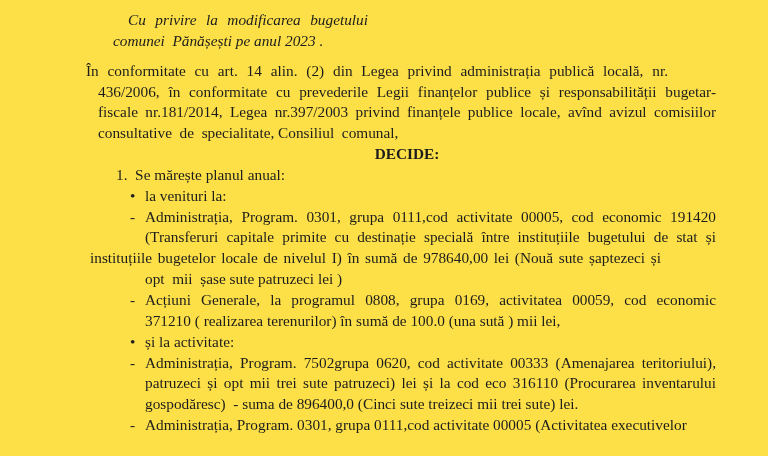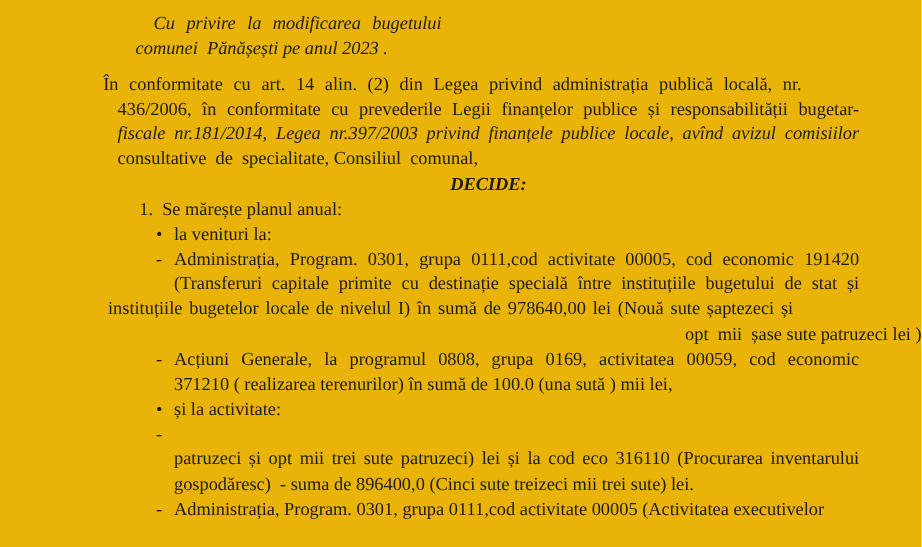--- a/index.html
+++ b/index.html
@@ -4,21 +4,21 @@
 <style>
   html, body {
     margin: 0;
     padding: 0;
     background: #ffffff;
   }
   .page {
     position: relative;
     width: 768px;
     height: 456px;
-    background: #eab308;
+    background: #fde047;
     overflow: hidden;
     box-sizing: border-box;
     padding-top: 10px;
     font-family: "Liberation Serif", "DejaVu Serif", serif;
     font-size: 15.3px;
     color: #1c1c1c;
   }
   .ln {
     position: relative;
     height: 20.85px;
@@ -46,53 +46,54 @@
 </head>
 <body>
 
 <div class="page">
 
   <div class="ln jst it" style="margin-left:128px; width:240px;">Cu privire la modificarea bugetului</div>
   <div class="ln pre it" style="margin-left:113px;">comunei  Pănășești pe anul 2023 .</div>
 
   <div class="ln jst gap-before" style="margin-left:86px; width:582px;">În conformitate cu art. 14 alin. (2) din Legea privind administrația publică locală, nr.</div>
   <div class="ln jst" style="margin-left:98px; width:618px;">436/2006, în conformitate cu prevederile Legii finanțelor publice și responsabilității bugetar-</div>
-  <div class="ln jst" style="margin-left:98px; width:618px;font-style:italic;">fiscale nr.181/2014, Legea nr.397/2003 privind finanțele publice locale, avînd avizul comisiilor</div>
+  <div class="ln jst" style="margin-left:98px; width:618px;">fiscale nr.181/2014, Legea nr.397/2003 privind finanțele publice locale, avînd avizul comisiilor</div>
   <div class="ln pre" style="margin-left:98px;">consultative  de  specialitate, Consiliul  comunal,</div>
 
-  <div class="ln ctr b" style="margin-left:98px; width:618px;font-style:italic;">DECIDE:</div>
+  <div class="ln ctr b" style="margin-left:98px; width:618px;">DECIDE:</div>
 
   <div class="ln pre" style="margin-left:116px;">1.  Se mărește planul anual:</div>
 
   <div class="ln" style="margin-left:145px;">
     <span class="mk">•</span>
     <span>la venituri la:</span>
   </div>
 
   <div class="ln jst" style="margin-left:145px; width:571px;">
     <span class="mk">-</span>
     <span>Administrația, Program. 0301, grupa 0111,cod activitate 00005,  cod economic 191420</span>
   </div>
   <div class="ln jst" style="margin-left:145px; width:571px;">(Transferuri capitale primite cu destinație specială între instituțiile bugetului de stat și</div>
   <div class="ln jst" style="margin-left:90px; width:571px;">instituțiile bugetelor locale de nivelul I) în sumă de 978640,00 lei (Nouă sute șaptezeci și</div>
-  <div class="ln pre" style="margin-left:145px;text-align:right;">opt  mii  șase sute patruzeci lei )</div>
+  <div class="ln pre" style="margin-left:145px;">opt  mii  șase sute patruzeci lei )</div>
 
   <div class="ln jst" style="margin-left:145px; width:571px;">
     <span class="mk">-</span>
     <span>Acțiuni Generale, la programul 0808, grupa 0169, activitatea 00059, cod economic</span>
   </div>
   <div class="ln pre" style="margin-left:145px;">371210 ( realizarea terenurilor) în sumă de 100.0 (una sută ) mii lei,</div>
 
   <div class="ln" style="margin-left:145px;">
     <span class="mk">•</span>
     <span>și la activitate:</span>
   </div>
 
   <div class="ln jst" style="margin-left:145px; width:571px;">
     <span class="mk">-</span>
+    <span>Administrația, Program. 7502grupa 0620, cod activitate 00333 (Amenajarea teritoriului),</span>
   </div>
   <div class="ln jst" style="margin-left:145px; width:571px;">patruzeci și opt mii  trei sute patruzeci) lei și la cod eco 316110 (Procurarea inventarului</div>
   <div class="ln pre" style="margin-left:145px;">gospodăresc)  - suma de 896400,0 (Cinci sute treizeci mii trei sute) lei.</div>
 
   <div class="ln" style="margin-left:145px;">
     <span class="mk">-</span>
     <span>Administrația, Program. 0301, grupa 0111,cod activitate 00005 (Activitatea executivelor</span>
   </div>
 
 </div>

